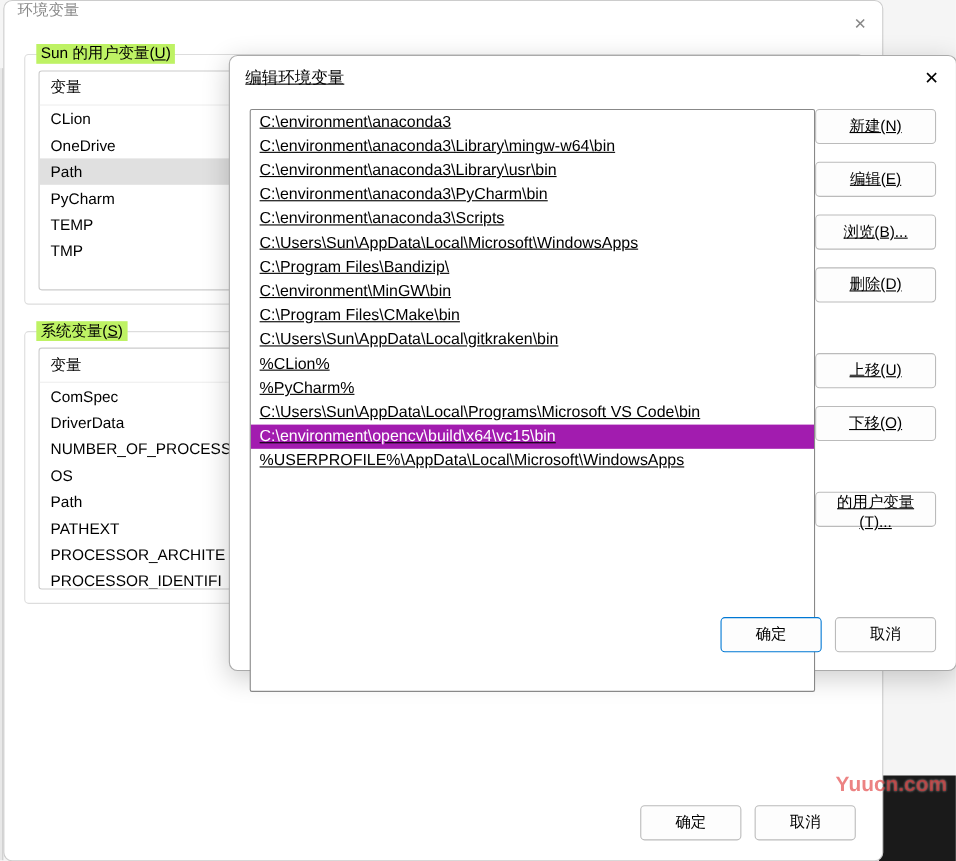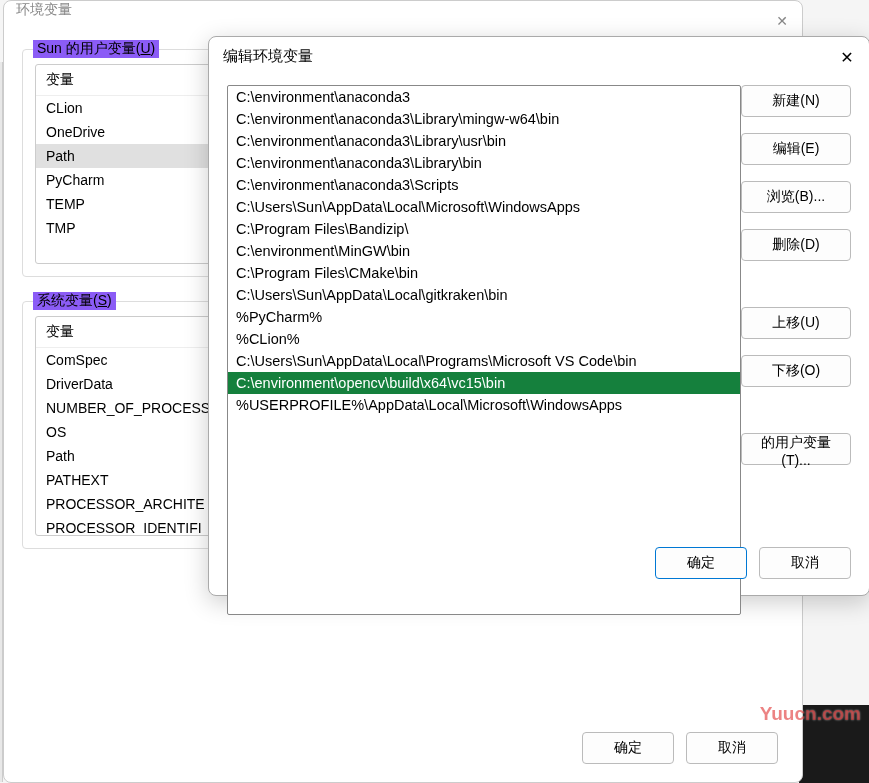--- a/index.html
+++ b/index.html
@@ -24,21 +24,21 @@
       position: absolute;
       top: 6px; right: 6px;
       width: 28px; height: 28px;
       display: flex; align-items: center; justify-content: center;
       color: #888;
       font-size: 14px;
     }
     .back-body { padding: 10px 18px 18px 18px; }
     
     .groupbox { border: 1px solid #ddd; border-radius: 4px; padding: 14px 12px 12px 12px; margin-bottom: 24px; position: relative; }
-    .groupbox-label { position: absolute; top: -10px; left: 10px; background: #8b5cf6; padding: 0 4px; font-size: 14px; }
+    .groupbox-label { position: absolute; top: -10px; left: 10px; background: #bef264; padding: 0 4px; font-size: 14px; }
     .groupbox-label u { text-decoration: underline; }
     
     .var-list {
       border: 1px solid #ccc;
       border-radius: 3px;
       height: 200px;
       overflow: hidden;
       background: #fff;
     }
     .var-list-header {
@@ -68,26 +68,27 @@
       background: #fdfdfd;
       font-size: 14px;
       cursor: pointer;
       padding: 0 14px;
     }
     .btn.primary { border-color: #0078d4; border-width: 1.5px; }
     
     
     .front-window {
       position: absolute;
-      top: 36px; left: 208px;
+      top: 50px; left: 208px;
       width: 662px; height: 560px;
       background: #fff;
       border: 1px solid #aaa;
       border-radius: 8px;
       box-shadow: 0 6px 24px rgba(0,0,0,0.2);
+      text-decoration: underline;
     }
     .front-titlebar {
       height: 38px;
       display: flex;
       align-items: center;
       padding: 0 14px;
       font-size: 15px;
     }
     .front-close {
       position: absolute;
@@ -112,21 +113,21 @@
       overflow-y: auto;
       height: 530px;
     }
     .path-row {
       padding: 3px 8px;
       font-size: 14.5px;
       cursor: default;
       white-space: nowrap;
     }
     .path-row.selected {
-      background: #15803d;
+      background: #a21caf;
       color: #fff;
     }
     .side-buttons {
       width: 110px;
       display: flex;
       flex-direction: column;
       gap: 16px;
     }
     .side-buttons .btn { width: 100%; }
     .gap-lg { margin-top: 30px; }
@@ -224,29 +225,29 @@
     <span>编辑环境变量</span>
   </div>
   <div class="front-close">✕</div>
 
   <div class="front-body">
     <div class="path-list">
       <div id="path-rows">
           <div class="path-row">C:\environment\anaconda3</div>
           <div class="path-row">C:\environment\anaconda3\Library\mingw-w64\bin</div>
           <div class="path-row">C:\environment\anaconda3\Library\usr\bin</div>
-          <div class="path-row">C:\environment\anaconda3\Library\bin</div>
+          <div class="path-row">C:\environment\anaconda3\PyCharm\bin</div>
           <div class="path-row">C:\environment\anaconda3\Scripts</div>
           <div class="path-row">C:\Users\Sun\AppData\Local\Microsoft\WindowsApps</div>
           <div class="path-row">C:\Program Files\Bandizip\</div>
           <div class="path-row">C:\environment\MinGW\bin</div>
           <div class="path-row">C:\Program Files\CMake\bin</div>
           <div class="path-row">C:\Users\Sun\AppData\Local\gitkraken\bin</div>
+          <div class="path-row">%CLion%</div>
           <div class="path-row">%PyCharm%</div>
-          <div class="path-row">%CLion%</div>
           <div class="path-row">C:\Users\Sun\AppData\Local\Programs\Microsoft VS Code\bin</div>
           <div class="path-row selected">C:\environment\opencv\build\x64\vc15\bin</div>
           <div class="path-row">%USERPROFILE%\AppData\Local\Microsoft\WindowsApps</div>
         </div>
     </div>
 
     <div class="side-buttons">
       <button class="btn">新建(N)</button>
       <button class="btn">编辑(E)</button>
       <button class="btn">浏览(B)...</button>

